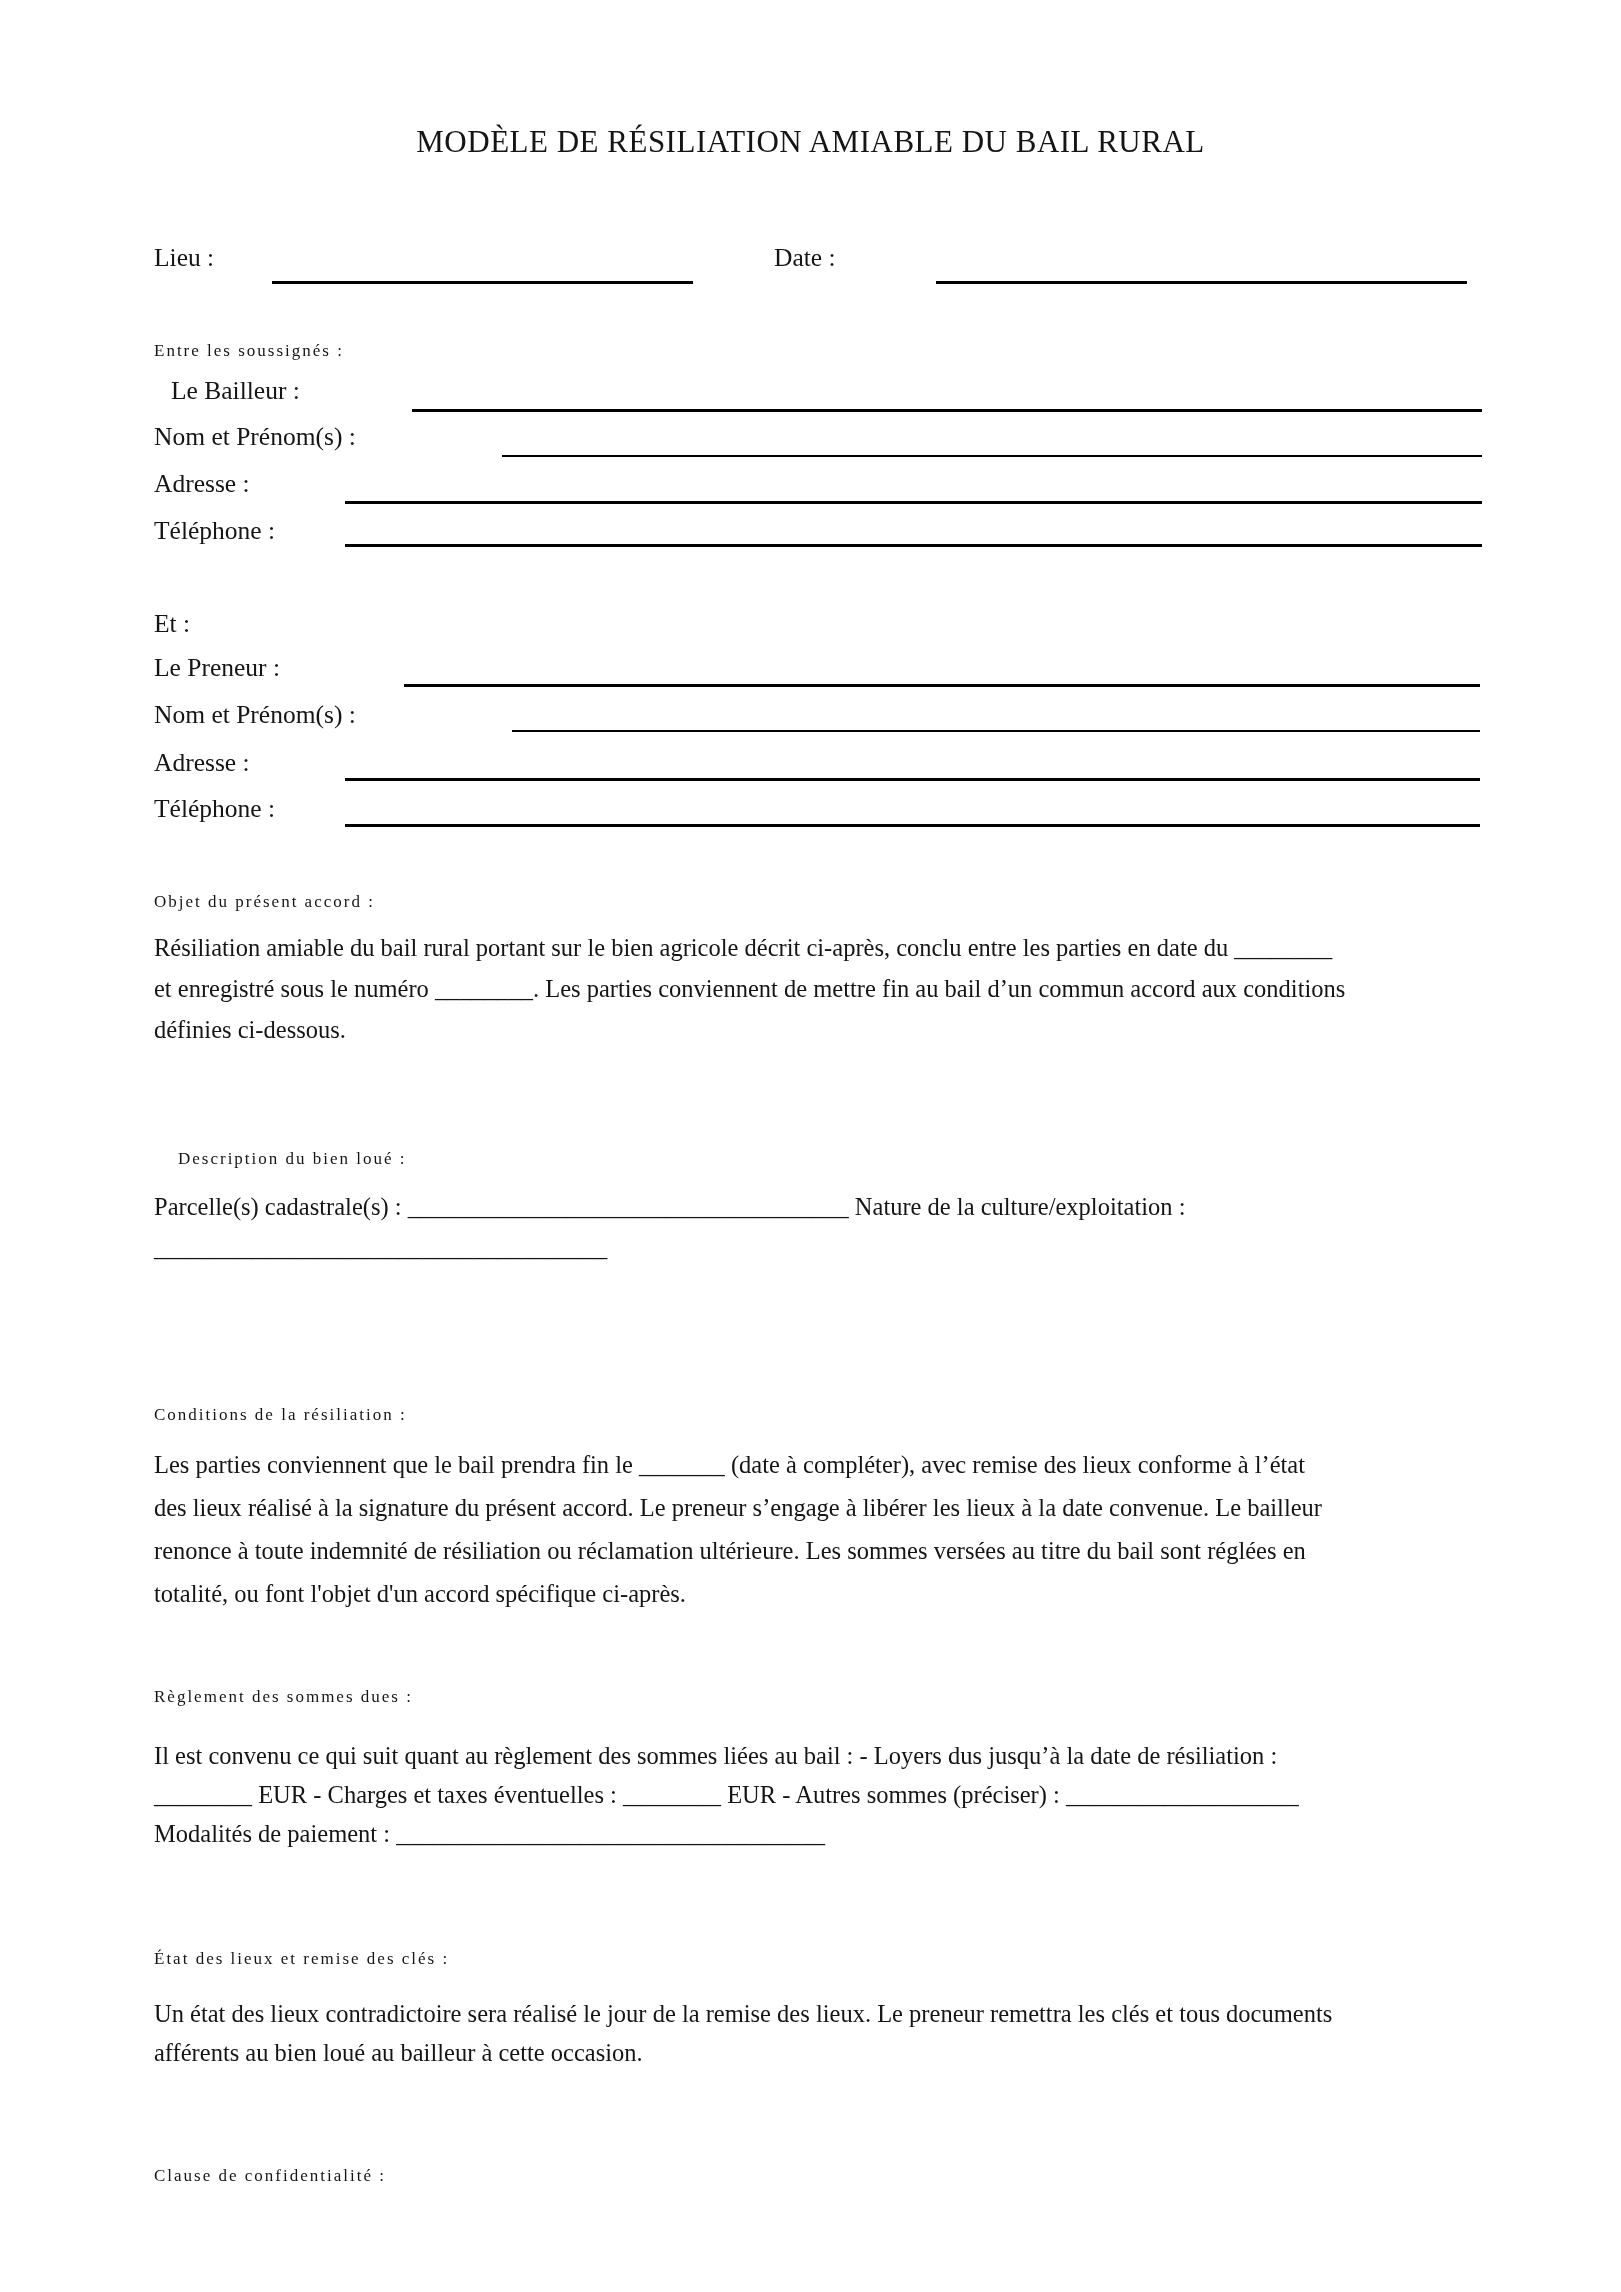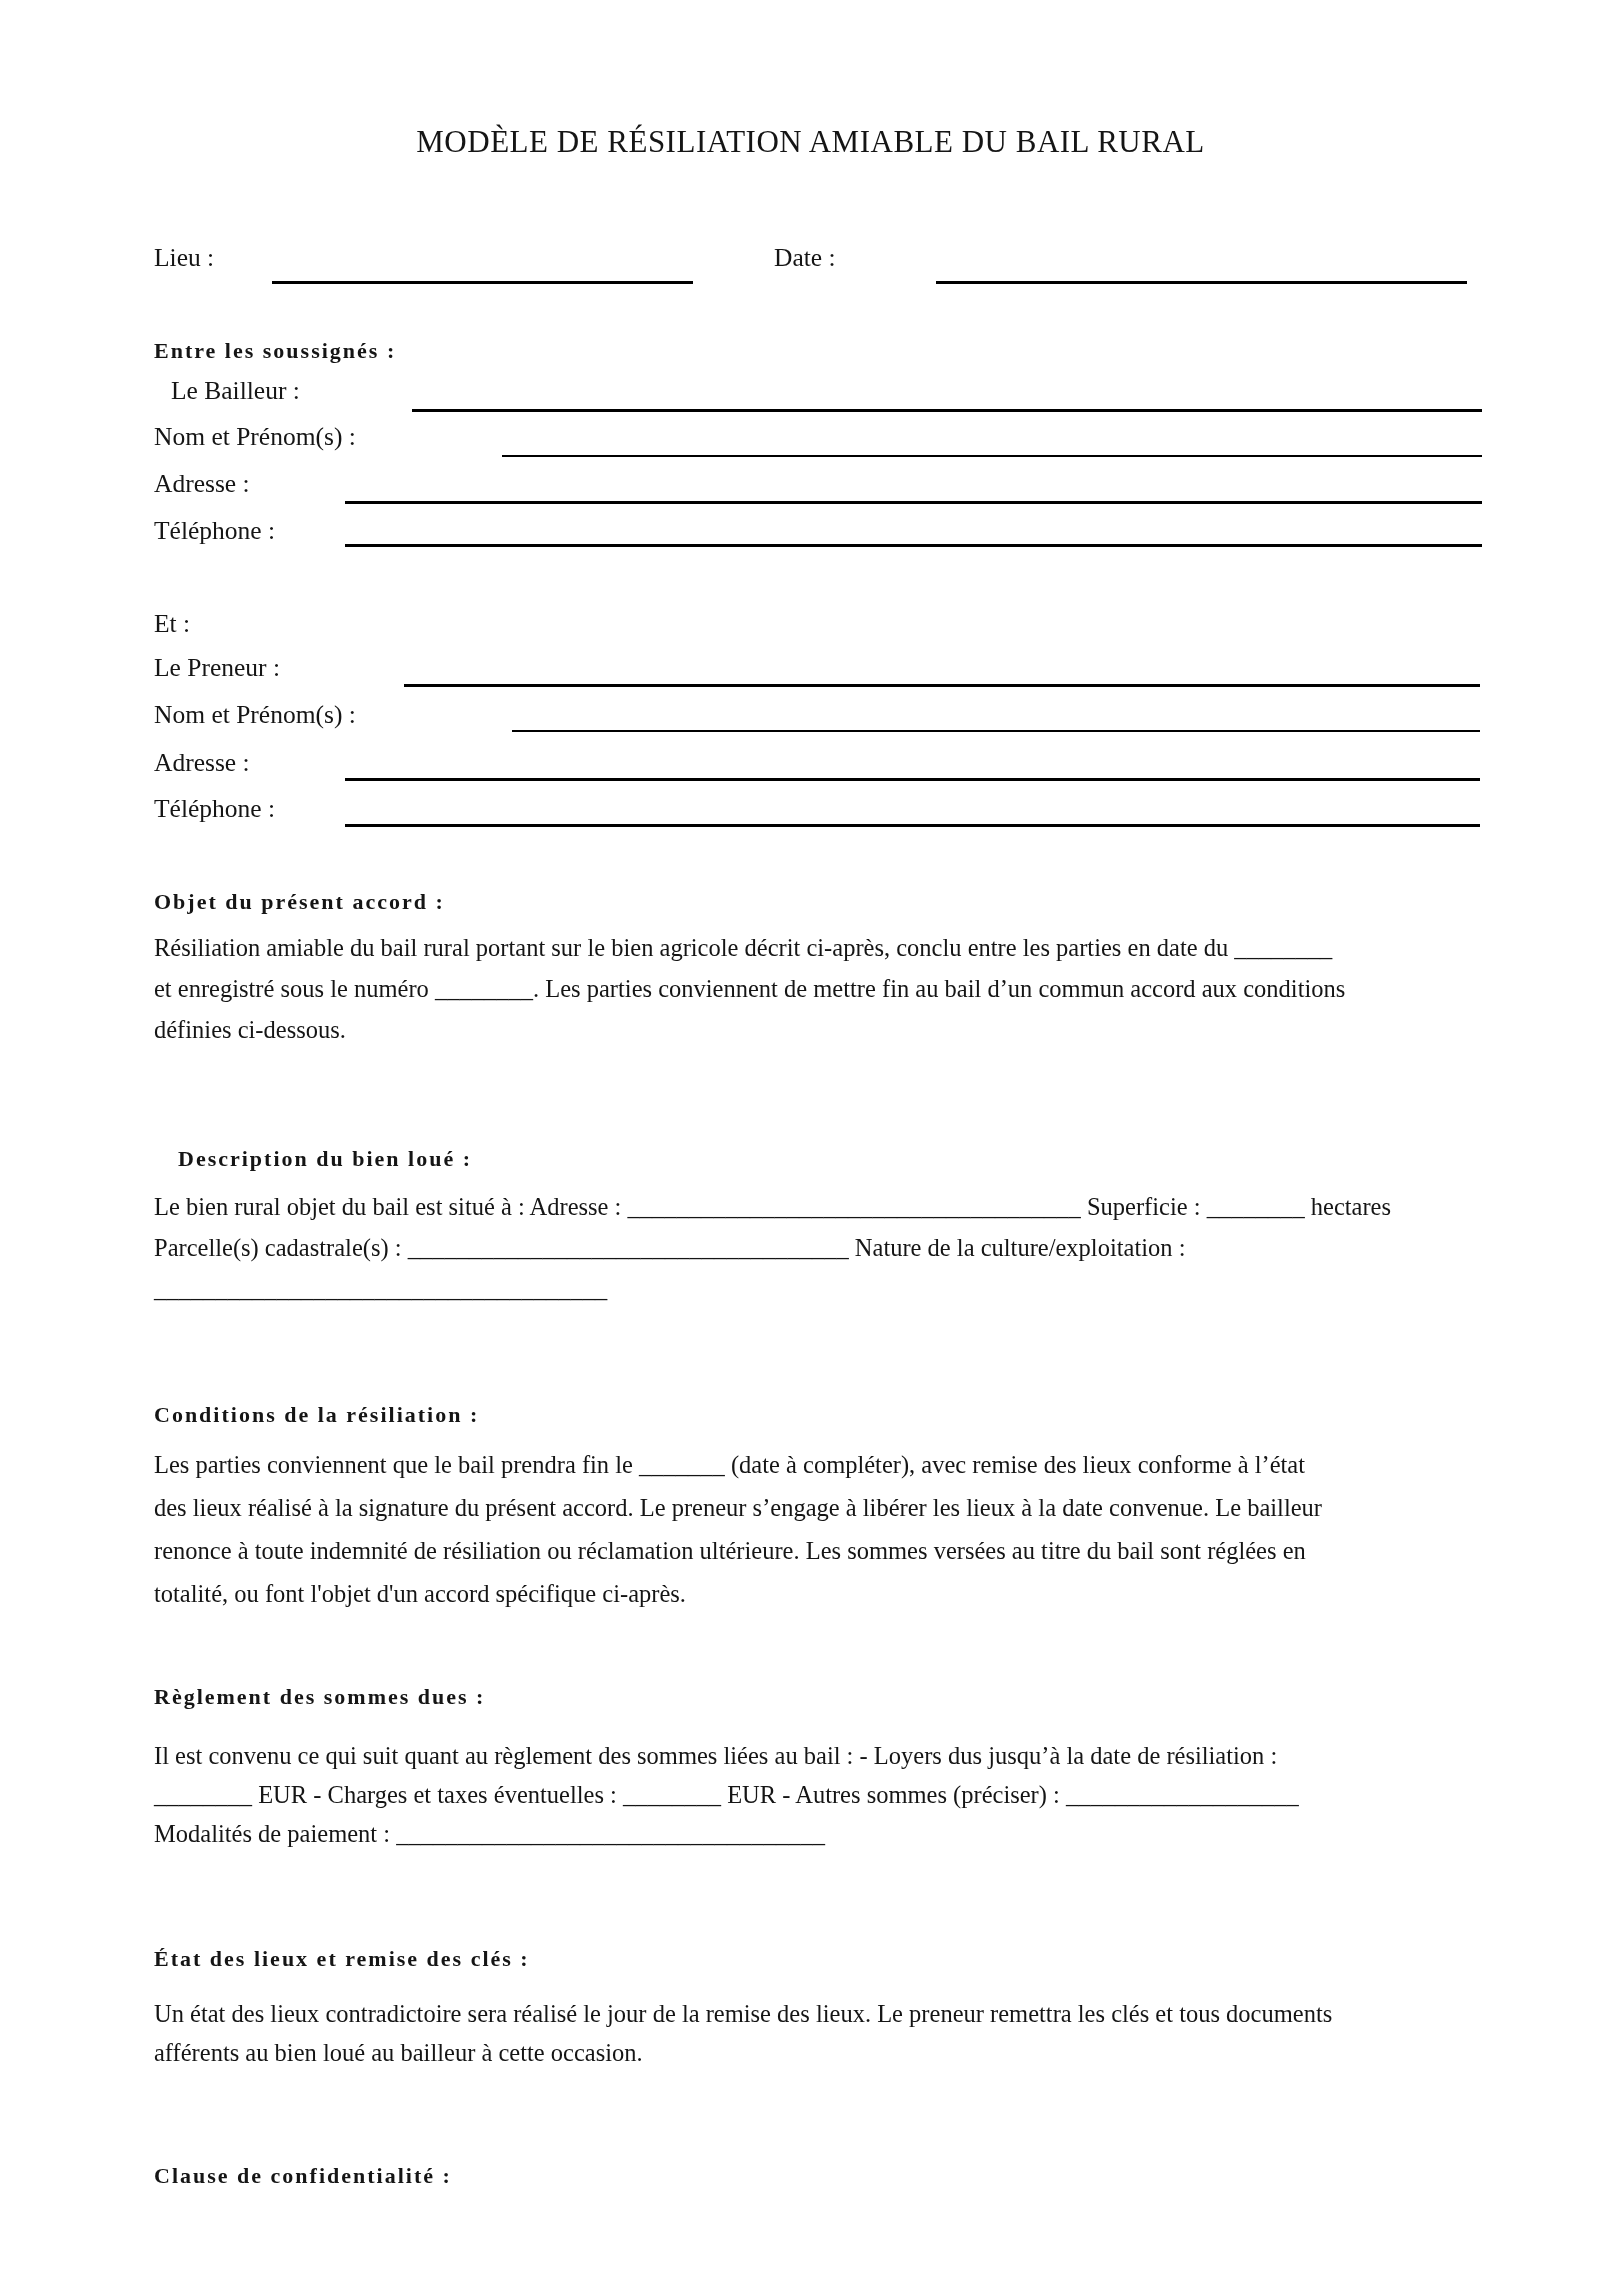--- a/index.html
+++ b/index.html
@@ -18,21 +18,21 @@
     left: 0;
     top: 123px;
     width: 1621px;
     text-align: center;
     font-size: 31px;
     line-height: 37px;
     letter-spacing: 0.5px;
     white-space: pre;
   }
   .lbl { font-size: 25.5px; line-height: 29px; }
-  .heading { font-size: 22px; line-height: 29px; letter-spacing: 2px; font-weight: bold; }
+  .heading { font-size: 17px; line-height: 29px; letter-spacing: 2px; }
   .rule { position: absolute; background: #000000; height: 2.9px; }
   .rule.thin { height: 2px; }
   .para { position: absolute; left: 154px; width: 1343px; font-size: 24.5px; }
   .para .pline { white-space: pre; }
   .lh42 .pline { line-height: 41px; height: 41px; }
   .lh44 .pline { line-height: 43px; height: 43px; }
   .lh40 .pline { line-height: 39px; height: 39px; }
 </style>
 </head>
 <body>
@@ -74,21 +74,20 @@
 
 <span class="abs heading" style="left:154px; top:887px;">Objet du présent accord :</span>
 <div class="para lh42" style="top:927px;">
   <div class="pline">Résiliation amiable du bail rural portant sur le bien agricole décrit ci-après, conclu entre les parties en date du ________</div>
   <div class="pline">et enregistré sous le numéro ________. Les parties conviennent de mettre fin au bail d’un commun accord aux conditions</div>
   <div class="pline">définies ci-dessous.</div>
 </div>
 
 <span class="abs heading" style="left:154px; top:1144px;margin-left:24px;">Description du bien loué :</span>
 <div class="para lh42" style="top:1186px;">
-  <div class="pline">Le bien rural objet du bail est situé à : Adresse : _____________________________________ Superficie : ________ hectares</div>
   <div class="pline">Parcelle(s) cadastrale(s) : ____________________________________ Nature de la culture/exploitation :</div>
   <div class="pline">_____________________________________</div>
 </div>
 
 <span class="abs heading" style="left:154px; top:1400px;">Conditions de la résiliation :</span>
 <div class="para lh44" style="top:1443px;">
   <div class="pline">Les parties conviennent que le bail prendra fin le _______ (date à compléter), avec remise des lieux conforme à l’état</div>
   <div class="pline">des lieux réalisé à la signature du présent accord. Le preneur s’engage à libérer les lieux à la date convenue. Le bailleur</div>
   <div class="pline">renonce à toute indemnité de résiliation ou réclamation ultérieure. Les sommes versées au titre du bail sont réglées en</div>
   <div class="pline">totalité, ou font l'objet d'un accord spécifique ci-après.</div>

